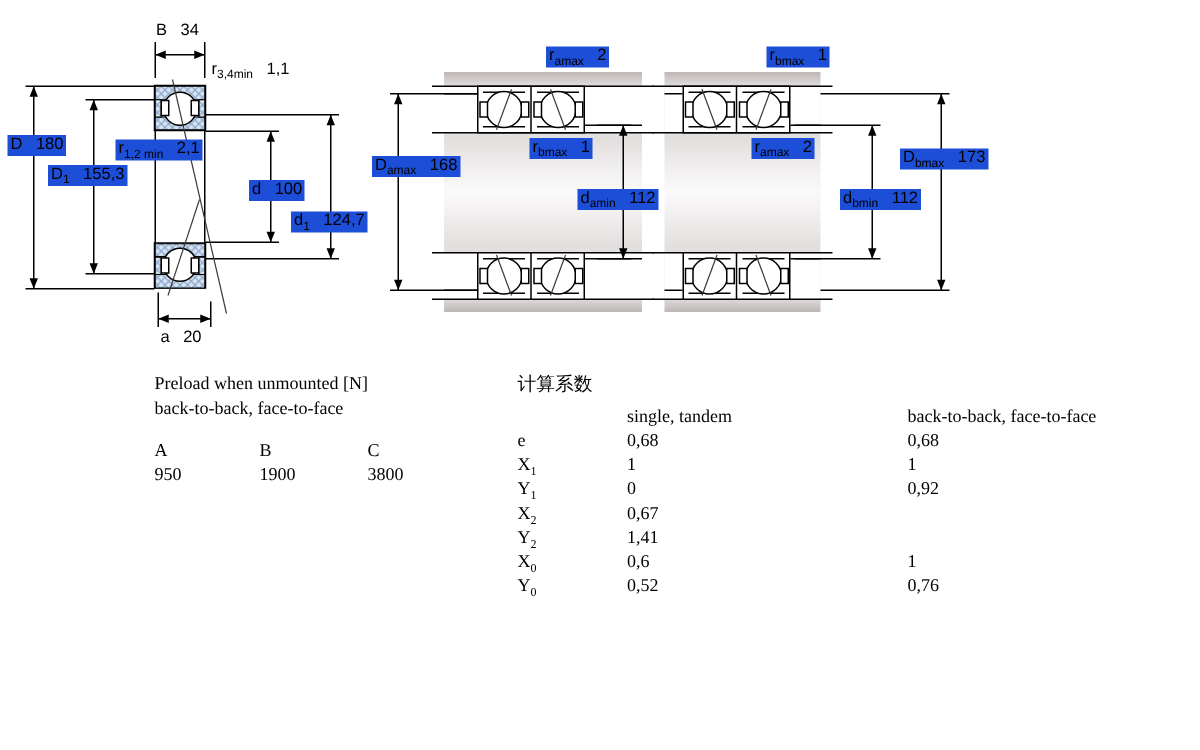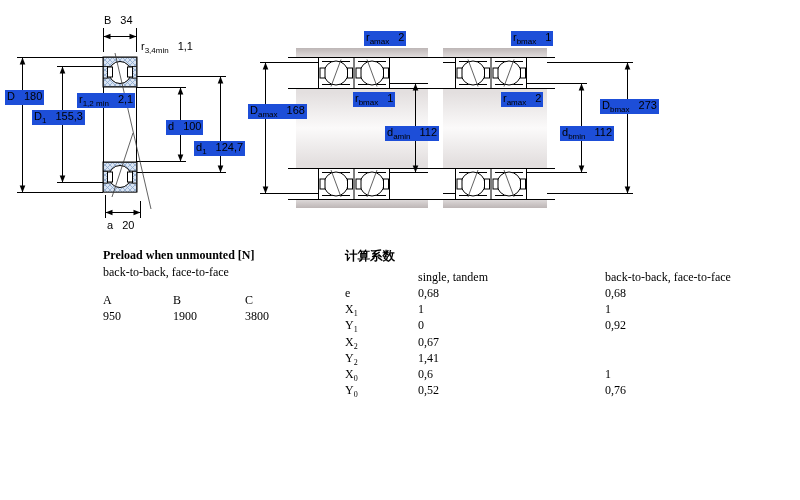--- a/index.html
+++ b/index.html
@@ -16,21 +16,21 @@
   .housing{fill:url(#hg);}
   .hg-edge{stop-color:var(--housing-dark,#bdb6b6);}
   .hg-mid{stop-color:var(--housing-gray,#e3dfdf);}
   .hg-lite{stop-color:#fbfafa;}
   .dim{position:absolute;font-size:11px;line-height:12px;white-space:nowrap;}
   .dim sub{font-size:8px;line-height:8px;}
   .dim .val{margin-left:9px;}
   .bg{background:#1d4ed8;padding:0 2px;}
   .serif{font-family:"Liberation Serif",serif;}
   .txt{position:absolute;font-size:12px;line-height:14px;white-space:nowrap;}
-  .bold{font-weight:bold;}
+  .bold{font-weight:normal;}
   .pre-grid{position:absolute;display:grid;grid-template-columns:70px 72px 70px;grid-auto-flow:column;}
   .pre-col div{height:16px;font-size:12px;}
   .fac-rows{position:absolute;}
   .fac-row{display:grid;grid-template-columns:73px 187px auto;height:16.2px;font-size:12px;}
   .fac-row sub{font-size:8px;}
 </style>
 </head>
 <body>
 
 <div class="stage">
@@ -182,21 +182,21 @@
   <div class="dim bg" style="left:194px;top:141px"><span>d</span><sub>1</sub><span class="val">124,7</span></div>
   <div class="dim" style="left:107px;top:219px"><span>a</span><sub></sub><span class="val">20</span></div>
 
   <div class="dim bg" style="left:364px;top:31px"><span>r</span><sub>amax</sub><span class="val">2</span></div>
   <div class="dim bg" style="left:353px;top:92px"><span>r</span><sub>bmax</sub><span class="val">1</span></div>
   <div class="dim bg" style="left:248px;top:104px"><span>D</span><sub>amax</sub><span class="val">168</span></div>
   <div class="dim bg" style="left:385px;top:126px"><span>d</span><sub>amin</sub><span class="val">112</span></div>
 
   <div class="dim bg" style="left:511px;top:31px"><span>r</span><sub>bmax</sub><span class="val">1</span></div>
   <div class="dim bg" style="left:501px;top:92px"><span>r</span><sub>amax</sub><span class="val">2</span></div>
-  <div class="dim bg" style="left:600px;top:99px"><span>D</span><sub>bmax</sub><span class="val">273</span></div>
+  <div class="dim bg" style="left:600px;top:99px"><span>D</span><sub>bmax</sub><span class="val">173</span></div>
   <div class="dim bg" style="left:560px;top:126px"><span>d</span><sub>bmin</sub><span class="val">112</span></div>
 
   <div class="txt serif bold" style="left:103px;top:248px">Preload when unmounted [N]</div>
   <div class="txt serif" style="left:103px;top:265px">back-to-back, face-to-face</div>
   <div class="pre-grid serif" style="left:103px;top:293px">
 
       <div class="pre-col">
         <div>A</div>
         <div>950</div>
       </div>

